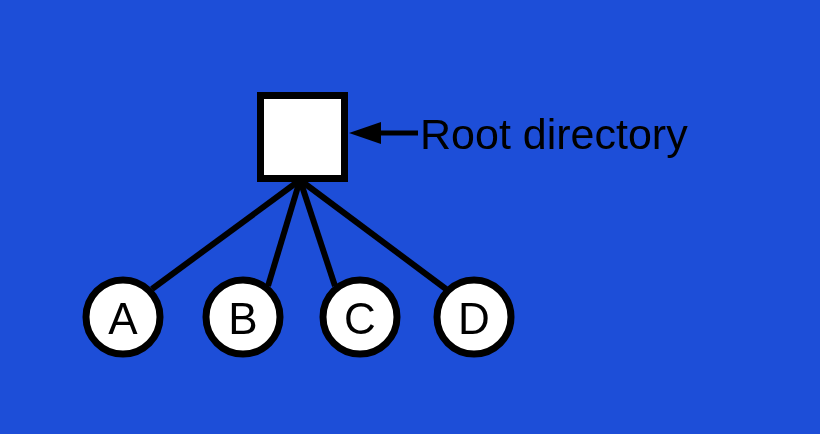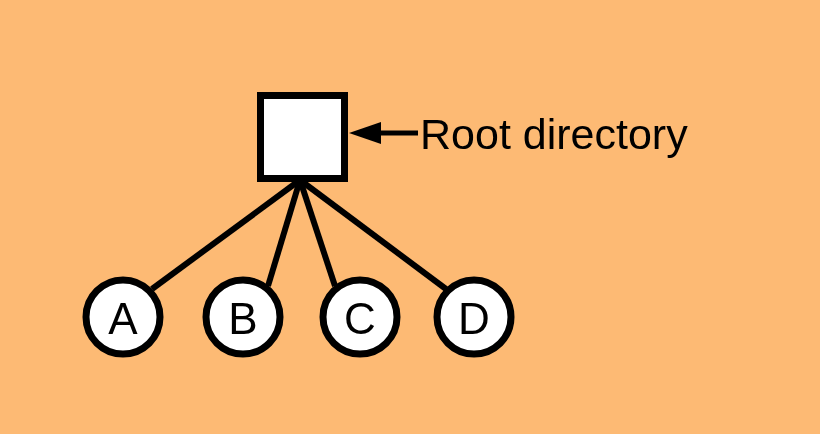--- a/index.html
+++ b/index.html
@@ -7,21 +7,21 @@
     padding: 0;
     background: #ffffff;
   }
   body {
     font-family: "Liberation Sans", sans-serif;
   }
   #canvas {
     position: relative;
     width: 820px;
     height: 434px;
-    background: #fdba74;
+    background: #1d4ed8;
     overflow: hidden;
   }
   #diagram-svg {
     position: absolute;
     top: 0;
     left: 0;
     width: 820px;
     height: 434px;
     display: block;
   }

